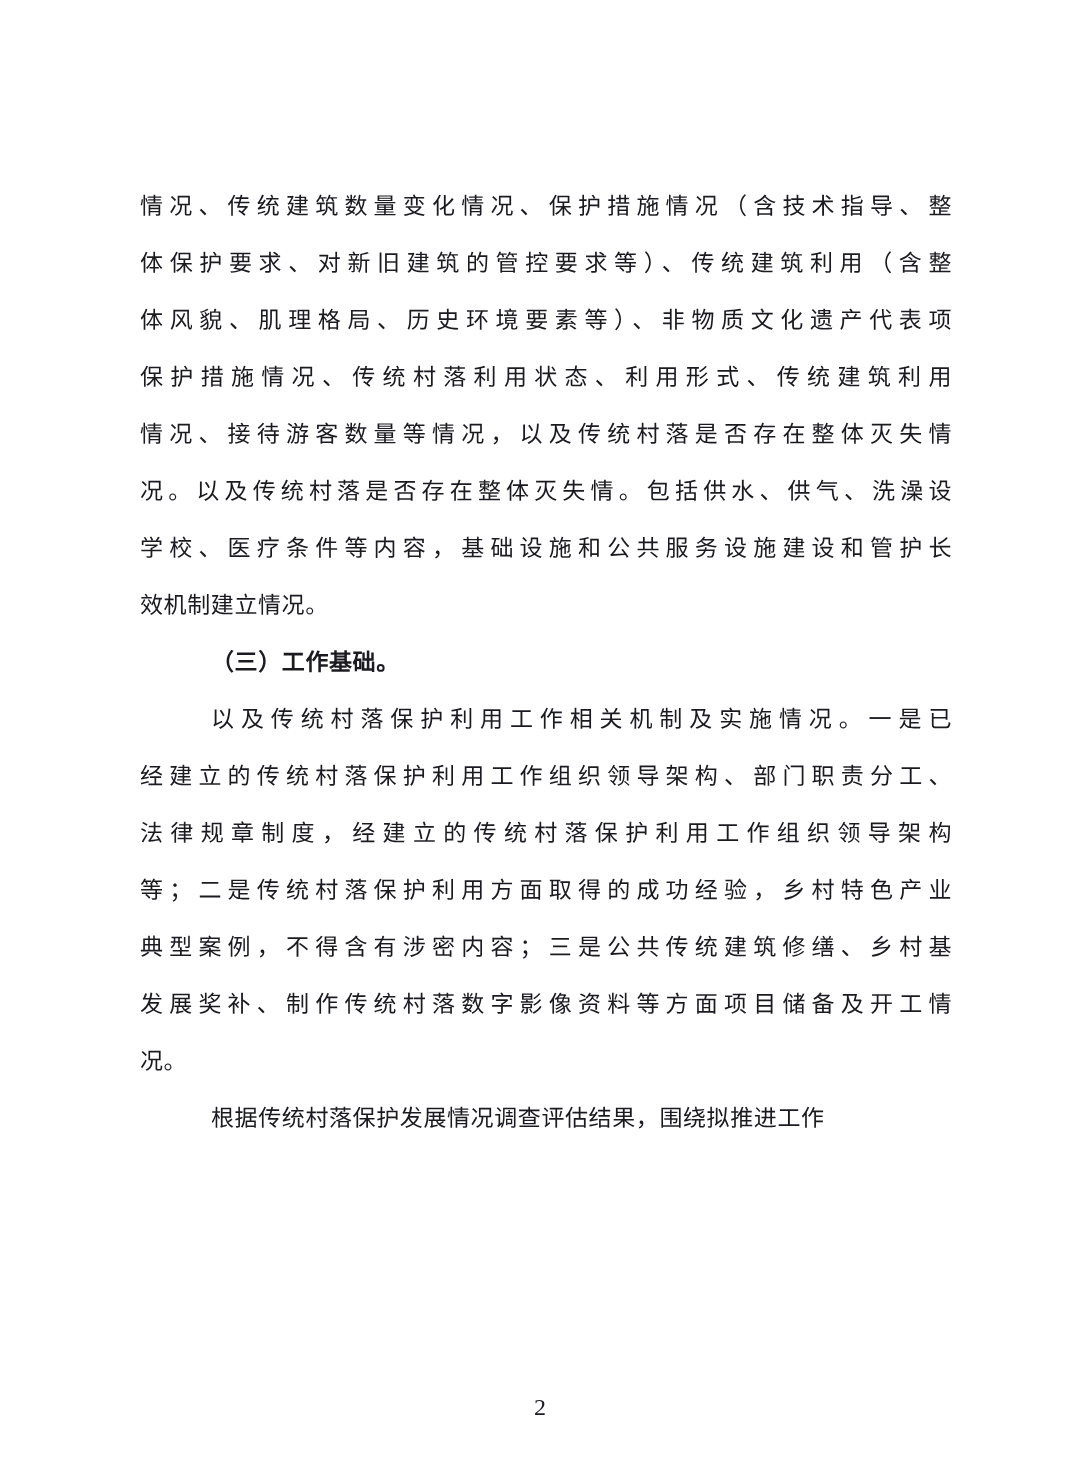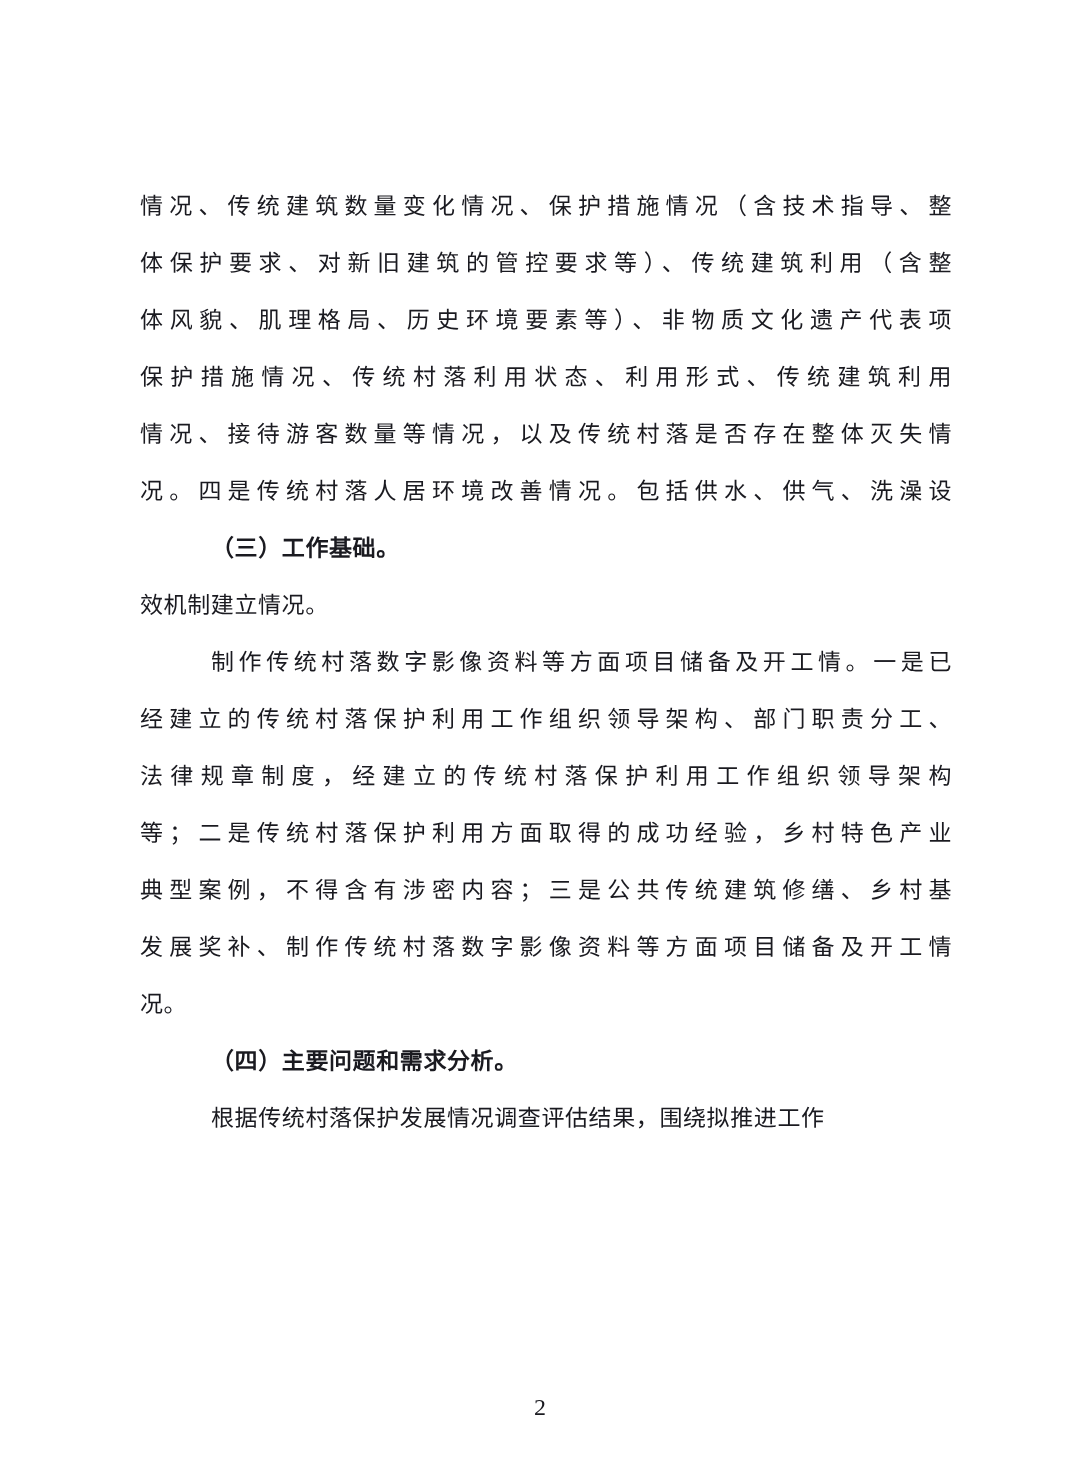--- a/index.html
+++ b/index.html
@@ -68,34 +68,34 @@
 
 <div class="page">
 
   <div class="text-column">
 
     <div class="line justify">情况、传统建筑数量变化情况、保护措施情况（含技术指导、整</div>
     <div class="line justify">体保护要求、对新旧建筑的管控要求等）、传统建筑利用（含整</div>
     <div class="line justify">体风貌、肌理格局、历史环境要素等）、非物质文化遗产代表项</div>
     <div class="line justify">保护措施情况、传统村落利用状态、利用形式、传统建筑利用</div>
     <div class="line justify">情况、接待游客数量等情况，以及传统村落是否存在整体灭失情</div>
-    <div class="line justify">况。四是传统村落人居环境改善情况。包括供水、供气、洗澡设</div>
+    <div class="line justify">况。以及传统村落是否存在整体灭失情。包括供水、供气、洗澡设</div>
+    <div class="line justify">学校、医疗条件等内容，基础设施和公共服务设施建设和管护长</div>
+    <div class="line justify last">效机制建立情况。</div>
+
     <div class="line heading indent justify last">（三）工作基础。</div>
 
-    <div class="line justify last">效机制建立情况。</div>
-
-    <div class="line justify indent">制作传统村落数字影像资料等方面项目储备及开工情。一是已</div>
+    <div class="line justify indent">以及传统村落保护利用工作相关机制及实施情况。一是已</div>
     <div class="line justify">经建立的传统村落保护利用工作组织领导架构、部门职责分工、</div>
     <div class="line justify">法律规章制度，经建立的传统村落保护利用工作组织领导架构</div>
     <div class="line justify">等；二是传统村落保护利用方面取得的成功经验，乡村特色产业</div>
     <div class="line justify">典型案例，不得含有涉密内容；三是公共传统建筑修缮、乡村基</div>
     <div class="line justify">发展奖补、制作传统村落数字影像资料等方面项目储备及开工情</div>
     <div class="line justify last">况。</div>
 
-    <div class="line heading indent justify last">（四）主要问题和需求分析。</div>
 
     <div class="line justify indent last">根据传统村落保护发展情况调查评估结果，围绕拟推进工作</div>
 
   </div>
 
   <div class="page-number">2</div>
 
 </div>
 
 </body></html>

